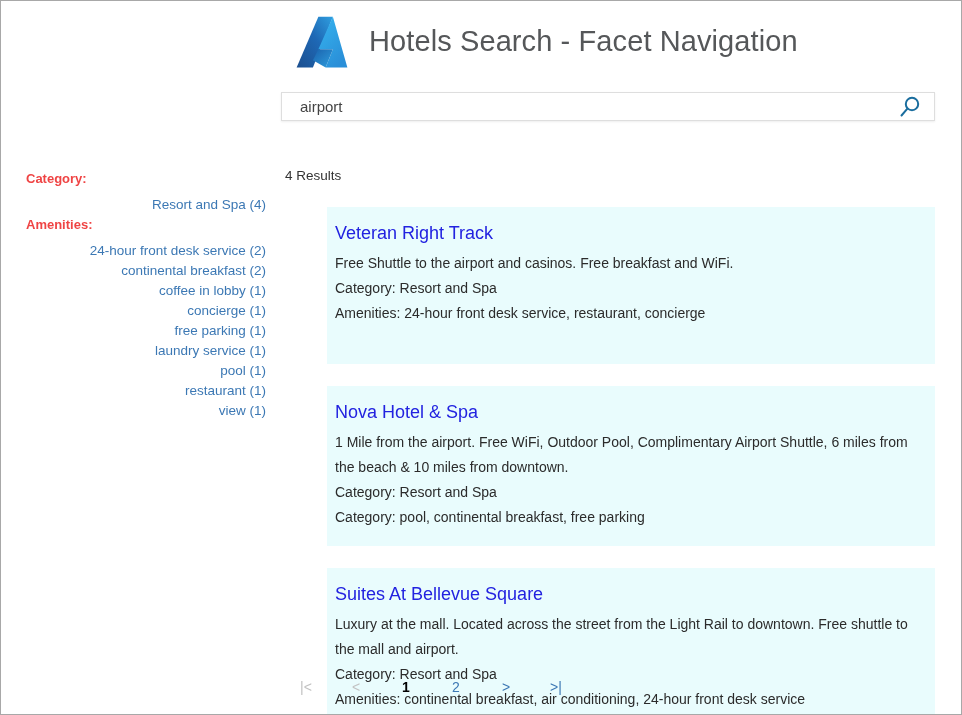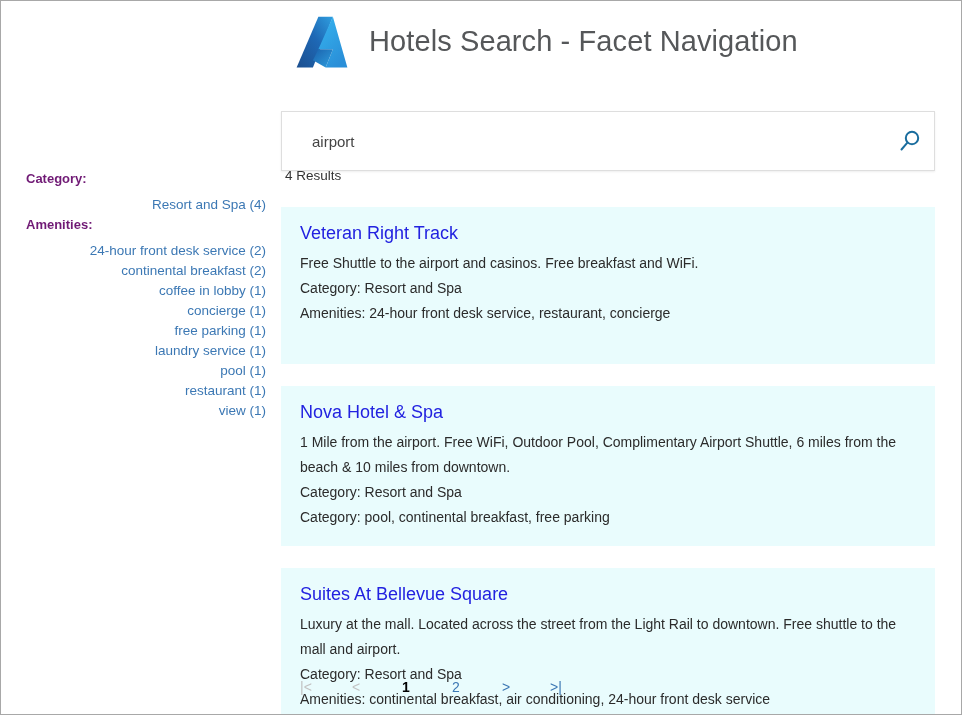--- a/index.html
+++ b/index.html
@@ -44,30 +44,29 @@
     color: #555759;
     letter-spacing: 0.1px;
     white-space: nowrap;
     line-height: 1.15;
   }
 
   
   .search-wrap {
     position: absolute;
     left: 280px;
-    top: 110px;
+    top: 91px;
     width: 654px;
-    height: 60px;
+    height: 29px;
     box-sizing: border-box;
     background: #ffffff;
     border: 1px solid #dedede;
     box-shadow: 0 1px 2px rgba(0,0,0,0.07);
     display: flex;
     align-items: center;
-    padding-left: 12px;
   }
   .search-input {
     flex: 1 1 auto;
     border: 0;
     outline: none;
     background: transparent;
     font-family: "Liberation Sans", sans-serif;
     font-size: 15px;
     color: #444444;
     padding: 0 10px 0 18px;
@@ -92,21 +91,21 @@
   .facets {
     position: absolute;
     left: 25px;
     top: 170px;
     width: 240px;
   }
   .facet-group { margin-bottom: 2px; }
   .facet-heading {
     font-size: 13px;
     font-weight: bold;
-    color: #701a75;
+    color: #ef4444;
     margin: 0 0 8px 0;
     line-height: 16px;
   }
   .facet-group + .facet-group .facet-heading { margin-top: 0; }
   .facet-list {
     list-style: none;
     margin: 0 0 0 0;
     padding: 0 0 0 40px;
   }
   .facet-item {
@@ -126,22 +125,23 @@
     width: 654px;
   }
   .results-count {
     font-size: 13.5px;
     color: #333333;
     line-height: 18px;
     margin: 0 0 22px 4px;
   }
   .result-card {
     background: #e9fcfd;
-    padding: 14px 10px 16px 19px;
+    padding: 14px 10px 16px 8px;
     margin-bottom: 22px;
+    margin-left: 46px;
   }
   .result-card.spacer-tall { padding-bottom: 38px; }
   .result-title {
     font-size: 18px;
     color: #2222e0;
     margin: 0 0 6px 0;
     line-height: 24px;
     cursor: pointer;
     display: inline-block;
   }

